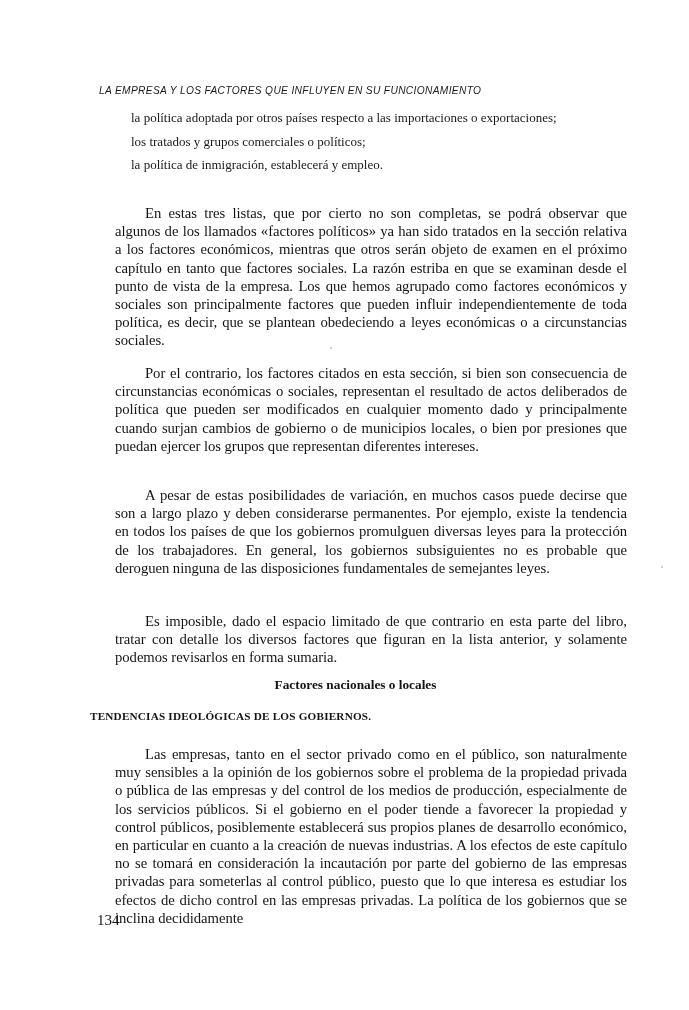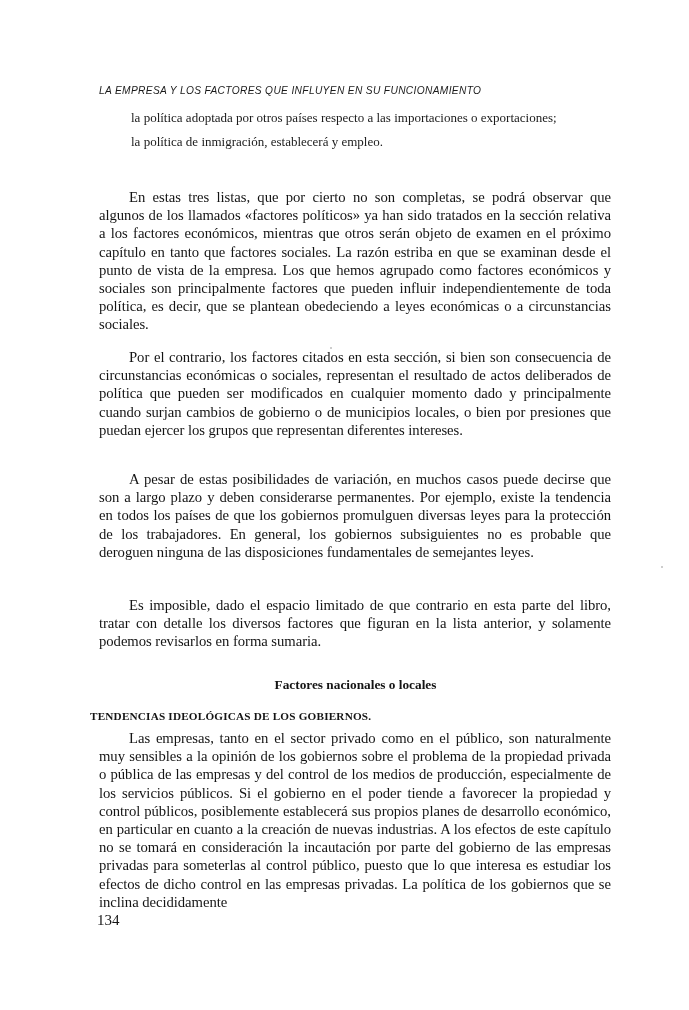--- a/index.html
+++ b/index.html
@@ -8,21 +8,21 @@
   .running-head {
     position: absolute; left: 99px; top: 85px;
     font-family: "Liberation Sans", sans-serif; font-style: italic;
     font-size: 10.2px; letter-spacing: 0.35px; color: #1a1a1a; white-space: nowrap;
   }
   .list { position: absolute; left: 131px; top: 111px; font-family: "Liberation Serif", serif; font-size: 13px; color: #1a1a1a; }
   .list div { height: 23.5px; line-height: 14px; white-space: nowrap; }
   .para {
     position: absolute; left: 99px; width: 512px;
     font-family: "Liberation Serif", serif; font-size: 14.7px; line-height: 18.2px;
-    text-align: justify; color: #141414; margin: 0; text-indent: 30px;
+    text-align: justify; color: #141414; margin: 16px; text-indent: 30px;
     letter-spacing: -0.05px;
   }
   .section-title {
     position: absolute; left: 0; width: 711px; top: 677px; text-align: center;
     font-family: "Liberation Serif", serif; font-weight: bold; font-size: 13.3px; color: #141414;
   }
   .subhead {
     position: absolute; left: 90px; top: 710px;
     font-family: Liberation Serif, serif; font-weight: bold; font-size: 11.2px;
     letter-spacing: 0.2px; color: #141414; white-space: nowrap;
@@ -35,20 +35,21 @@
 </style>
 </head>
 <body>
 
 <div class="page">
 
   <div class="running-head">LA EMPRESA Y LOS FACTORES QUE INFLUYEN EN SU FUNCIONAMIENTO</div>
 
   <div class="list">
     <div>la política adoptada por otros países respecto a las importaciones o exportaciones;</div>
+    <div>los tratados y grupos comerciales o políticos;</div>
     <div>la política de inmigración, establecerá y empleo.</div>
   </div>
 
   <p class="para" style="top:188px;">En estas tres listas, que por cierto no son completas, se podrá observar que algunos de los llamados «factores políticos» ya han sido tratados en la sección relativa a los factores económicos, mientras que otros serán objeto de examen en el próximo capítulo en tanto que factores sociales. La razón estriba en que se examinan desde el punto de vista de la empresa. Los que hemos agrupado como factores económicos y sociales son principalmente factores que pueden influir independientemente de toda política, es decir, que se plantean obedeciendo a leyes económicas o a circunstancias sociales.</p>
   <p class="para" style="top:348px;">Por el contrario, los factores citados en esta sección, si bien son consecuencia de circunstancias económicas o sociales, representan el resultado de actos deliberados de política que pueden ser modificados en cualquier momento dado y principalmente cuando surjan cambios de gobierno o de municipios locales, o bien por presiones que puedan ejercer los grupos que representan diferentes intereses.</p>
   <p class="para" style="top:470px;">A pesar de estas posibilidades de variación, en muchos casos puede decirse que son a largo plazo y deben considerarse permanentes. Por ejemplo, existe la tendencia en todos los países de que los gobiernos promulguen diversas leyes para la protección de los trabajadores. En general, los gobiernos subsiguientes no es probable que deroguen ninguna de las disposiciones fundamentales de semejantes leyes.</p>
   <p class="para" style="top:596px;">Es imposible, dado el espacio limitado de que contrario en esta parte del libro, tratar con detalle los diversos factores que figuran en la lista anterior, y solamente podemos revisarlos en forma sumaria.</p>
 
   <div class="section-title">Factores nacionales o locales</div>
   <div class="subhead">TENDENCIAS IDEOLÓGICAS DE LOS GOBIERNOS.</div>

